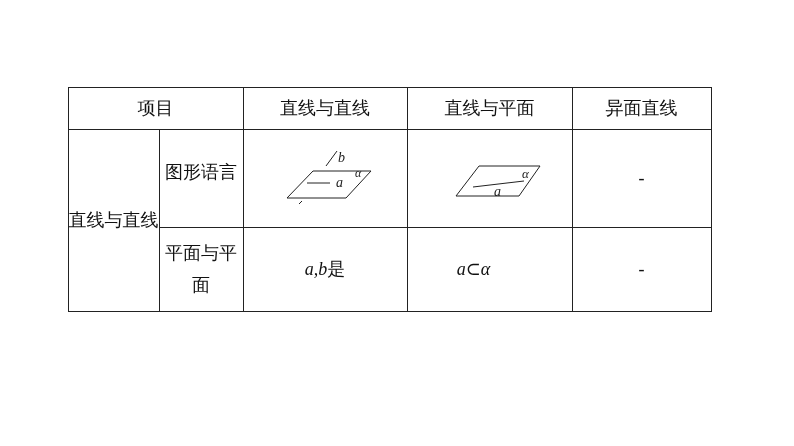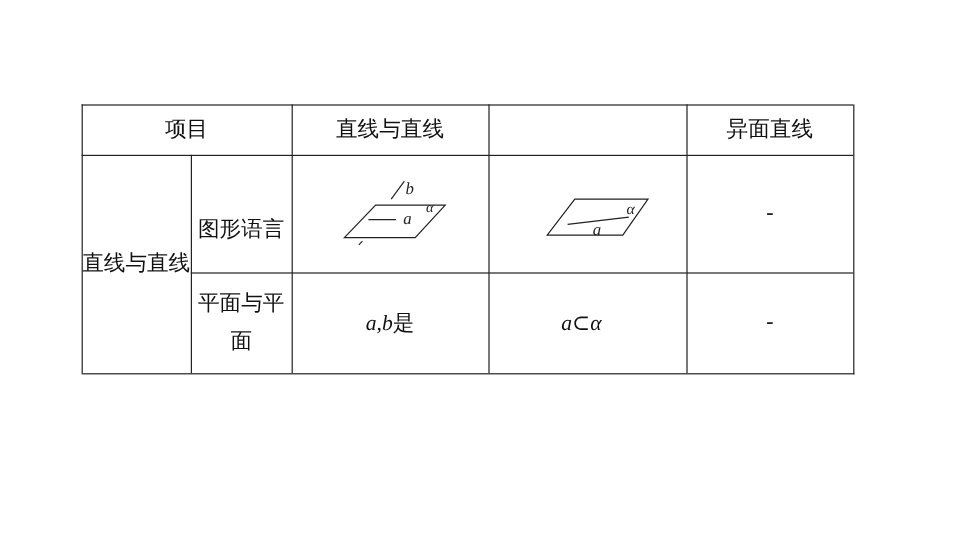--- a/index.html
+++ b/index.html
@@ -25,25 +25,26 @@
 
   <div class="ln v" style="left:0;top:0;height:224px;"></div>
   <div class="ln v" style="left:91px;top:42px;height:182px;"></div>
   <div class="ln v" style="left:175px;top:0;height:224px;"></div>
   <div class="ln v" style="left:339px;top:0;height:224px;"></div>
   <div class="ln v" style="left:504px;top:0;height:224px;"></div>
   <div class="ln v" style="left:643px;top:0;height:225px;"></div>
 
   <div class="cell" style="left:0;top:0;width:175px;height:42px;">项目</div>
   <div class="cell" style="left:175px;top:0;width:164px;height:42px;">直线与直线</div>
+  <div class="cell" style="left:339px;top:0;width:165px;height:42px;">直线与平面</div>
   <div class="cell" style="left:504px;top:0;width:139px;height:42px;">异面直线</div>
 
   <div class="cell" style="left:0;top:42px;width:91px;height:182px;">直线与直线</div>
 
-  <div class="cell" style="left:91px;top:56px;width:84px;height:98px;text-align:center;">图形语言</div>
+  <div class="cell" style="left:91px;top:36px;width:84px;height:98px;text-align:center;">图形语言</div>
   <div class="cell" style="left:175px;top:42px;width:164px;height:98px;">
     <svg width="164" height="98" viewBox="0 0 164 98">
       <polygon points="44,69 103,69 128,42 70,42" fill="none" stroke="#222" stroke-width="1"></polygon>
       <line x1="64" y1="54" x2="87" y2="54" stroke="#222" stroke-width="1"></line>
       <line x1="94" y1="22" x2="83" y2="37" stroke="#222" stroke-width="1"></line>
       <line x1="59" y1="72" x2="56" y2="75" stroke="#222" stroke-width="1"></line>
       <text x="93" y="58" font-size="14" fill="#222">a</text>
       <text x="95" y="33" font-size="14" fill="#222">b</text>
       <text x="112" y="48" font-size="12" fill="#222">α</text>
     </svg>
@@ -55,15 +56,15 @@
       <text x="87" y="67" font-size="14" fill="#222">a</text>
       <text x="115" y="49" font-size="13" fill="#222">α</text>
     </svg>
   </div>
   <div class="cell" style="left:504px;top:42px;width:139px;height:98px;">-</div>
 
   <div class="cell" style="left:91px;top:140px;width:84px;height:84px;">平面与平面</div>
   <div class="cell" style="left:175px;top:140px;width:164px;height:84px;flex-direction:column;">
     <div><span class="ital">a,b</span><span>是</span></div>
   </div>
-  <div class="cell ital" style="left:334px;top:140px;width:165px;height:84px;text-align:center;">a⊂α</div>
+  <div class="cell ital" style="left:323px;top:140px;width:165px;height:84px;text-align:center;">a⊂α</div>
   <div class="cell" style="left:504px;top:140px;width:139px;height:84px;">-</div>
 </div>
 
 </body></html>

